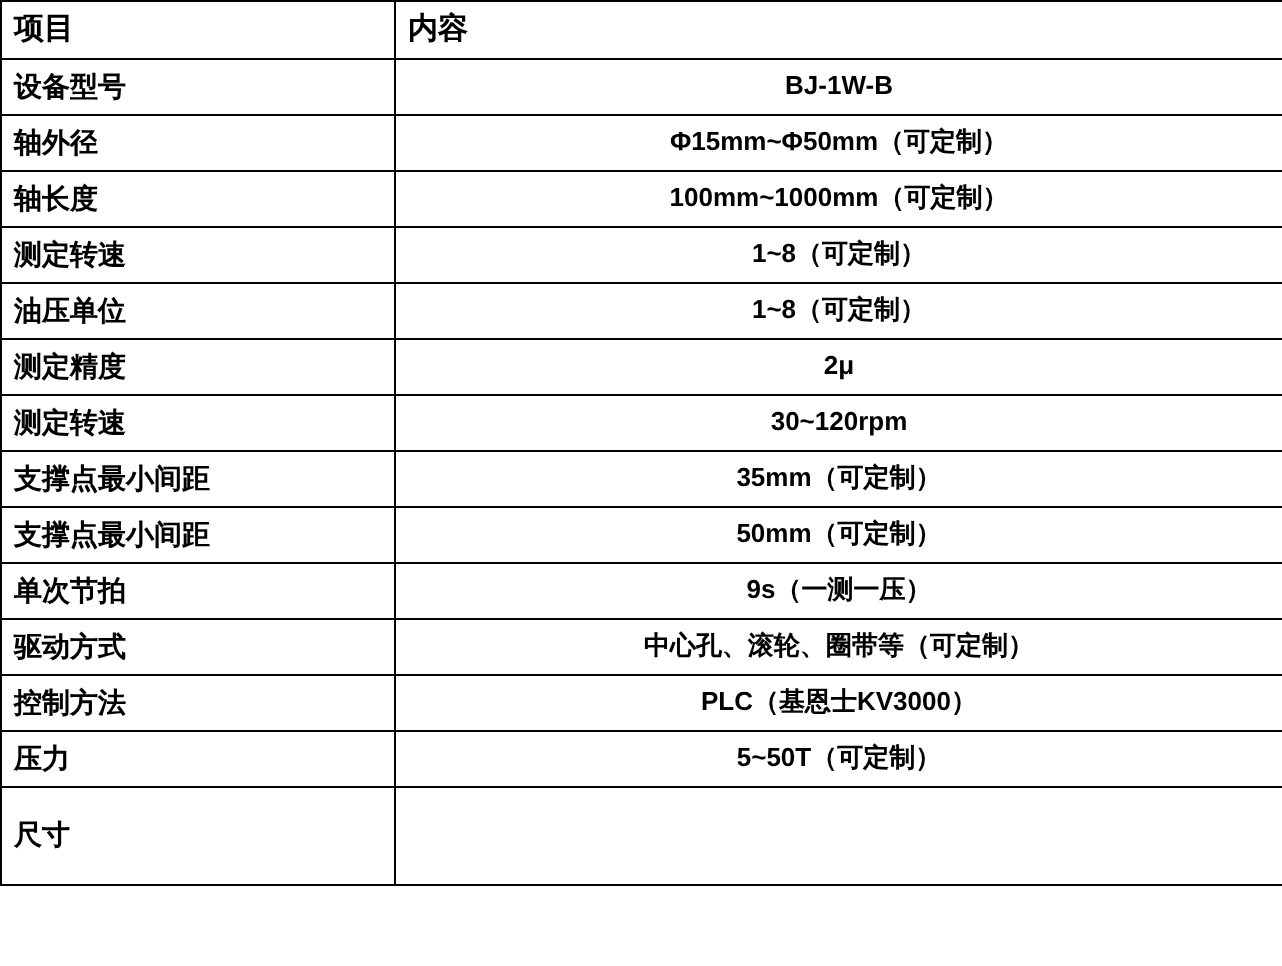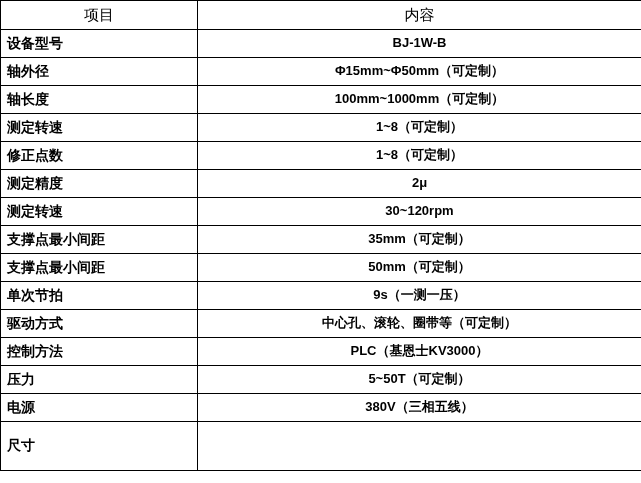--- a/index.html
+++ b/index.html
@@ -24,22 +24,22 @@
   #spec-table th,
   #spec-table td {
     border: 1px solid #000000;
     padding: 2px 6px;
     vertical-align: middle;
     line-height: 1.25;
     color: #000000;
     background: #ffffff;
   }
   #spec-table thead th {
-    text-align: center;
-    font-weight: normal;
+    text-align: left;
+    font-weight: bold;
     font-size: 15px;
     height: 24px;
   }
   #spec-table tbody td.cell-item {
     text-align: left;
     font-weight: bold;
     font-size: 14px;
     height: 23px;
     white-space: nowrap;
   }
@@ -91,21 +91,21 @@
           <span class="line">100mm~1000mm（可定制）</span>
         </td>
       </tr>
       <tr>
         <td class="cell-item">测定转速</td>
         <td class="cell-content">
           <span class="line">1~8（可定制）</span>
         </td>
       </tr>
       <tr>
-        <td class="cell-item">修正点数</td>
+        <td class="cell-item">油压单位</td>
         <td class="cell-content">
           <span class="line">1~8（可定制）</span>
         </td>
       </tr>
       <tr>
         <td class="cell-item">测定精度</td>
         <td class="cell-content">
           <span class="line">2μ</span>
         </td>
       </tr>
@@ -144,24 +144,18 @@
         <td class="cell-content">
           <span class="line">PLC（基恩士KV3000）</span>
         </td>
       </tr>
       <tr>
         <td class="cell-item">压力</td>
         <td class="cell-content">
           <span class="line">5~50T（可定制）</span>
         </td>
       </tr>
-      <tr>
-        <td class="cell-item">电源</td>
-        <td class="cell-content">
-          <span class="line">380V（三相五线）</span>
-        </td>
-      </tr>
       <tr class="row-tall">
         <td class="cell-item">尺寸</td>
         <td class="cell-content"></td>
       </tr>
     </tbody>
 </table>
 
 </body></html>

